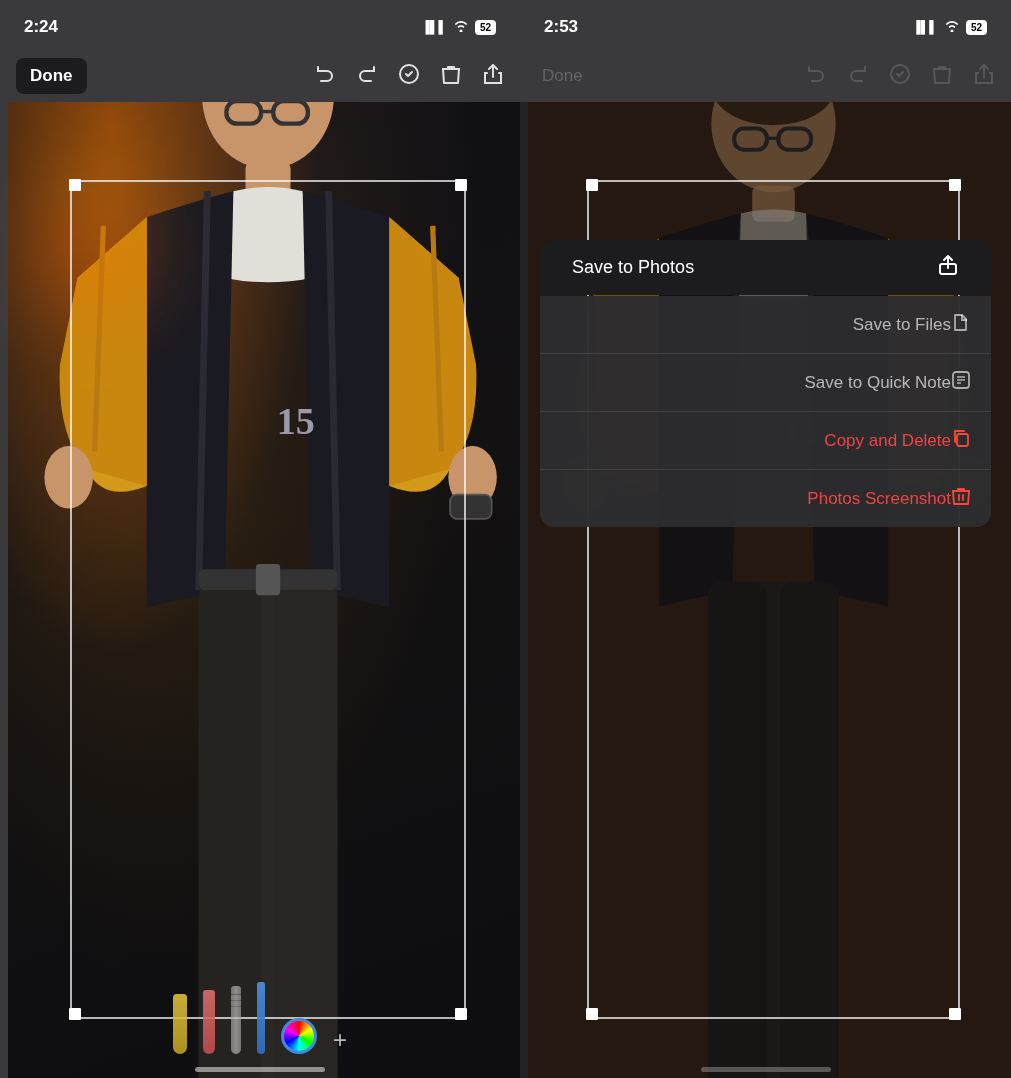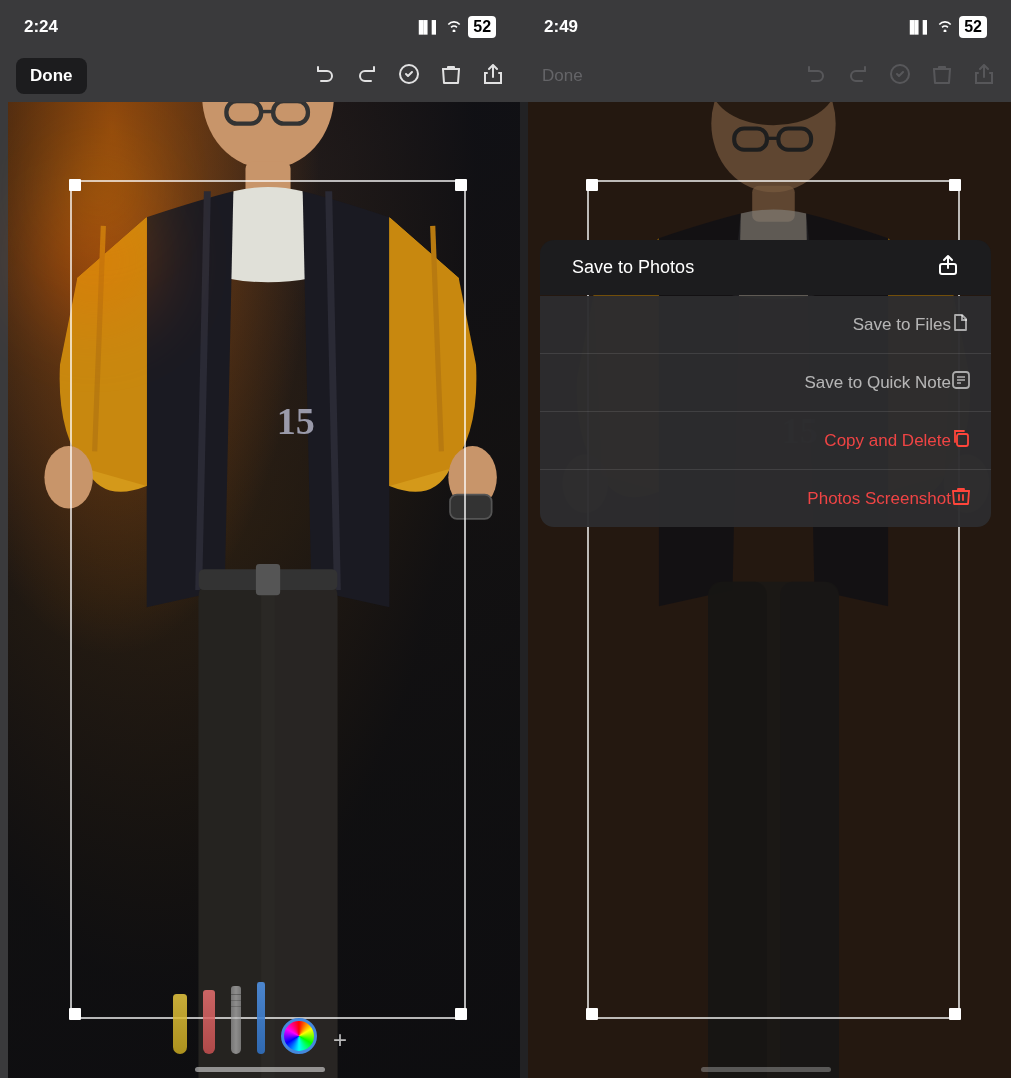--- a/index.html
+++ b/index.html
@@ -41,21 +41,21 @@
 
     .status-icons {
       display: flex;
       align-items: center;
       gap: 6px;
     }
 
     .battery-badge {
       background: #fff;
       color: #000;
-      font-size: 16px;
+      font-size: 10px;
       font-weight: 700;
       padding: 2px 5px;
       border-radius: 4px;
     }
 
     
     .toolbar {
       display: flex;
       align-items: center;
       padding: 6px 16px;
@@ -445,21 +445,21 @@
       </div>
     </div>
   </div>
 
   <div class="home-indicator"></div>
 </div>
 
 <div class="phone-panel right">
 
   <div class="status-bar">
-    <span class="status-time">2:49</span>
+    <span class="status-time">2:53</span>
     <div class="status-icons">
       <span style="color:#fff;font-size:12px;">▐▌▌</span>
       <span style="color:#fff;font-size:14px;">
         <svg width="16" height="12" viewBox="0 0 16 12">
             <path d="M8 9.5a1.5 1.5 0 110 3 1.5 1.5 0 010-3zm-3.5-2.8a5 5 0 017 0l-1.2 1.2a3.3 3.3 0 00-4.6 0L4.5 6.7zm-2.8-2.8a8.5 8.5 0 0112.6 0l-1.2 1.2a6.8 6.8 0 00-10.2 0L1.7 3.9z" fill="white"></path>
           </svg>
       </span>
       <span class="battery-badge">52</span>
     </div>
   </div>

